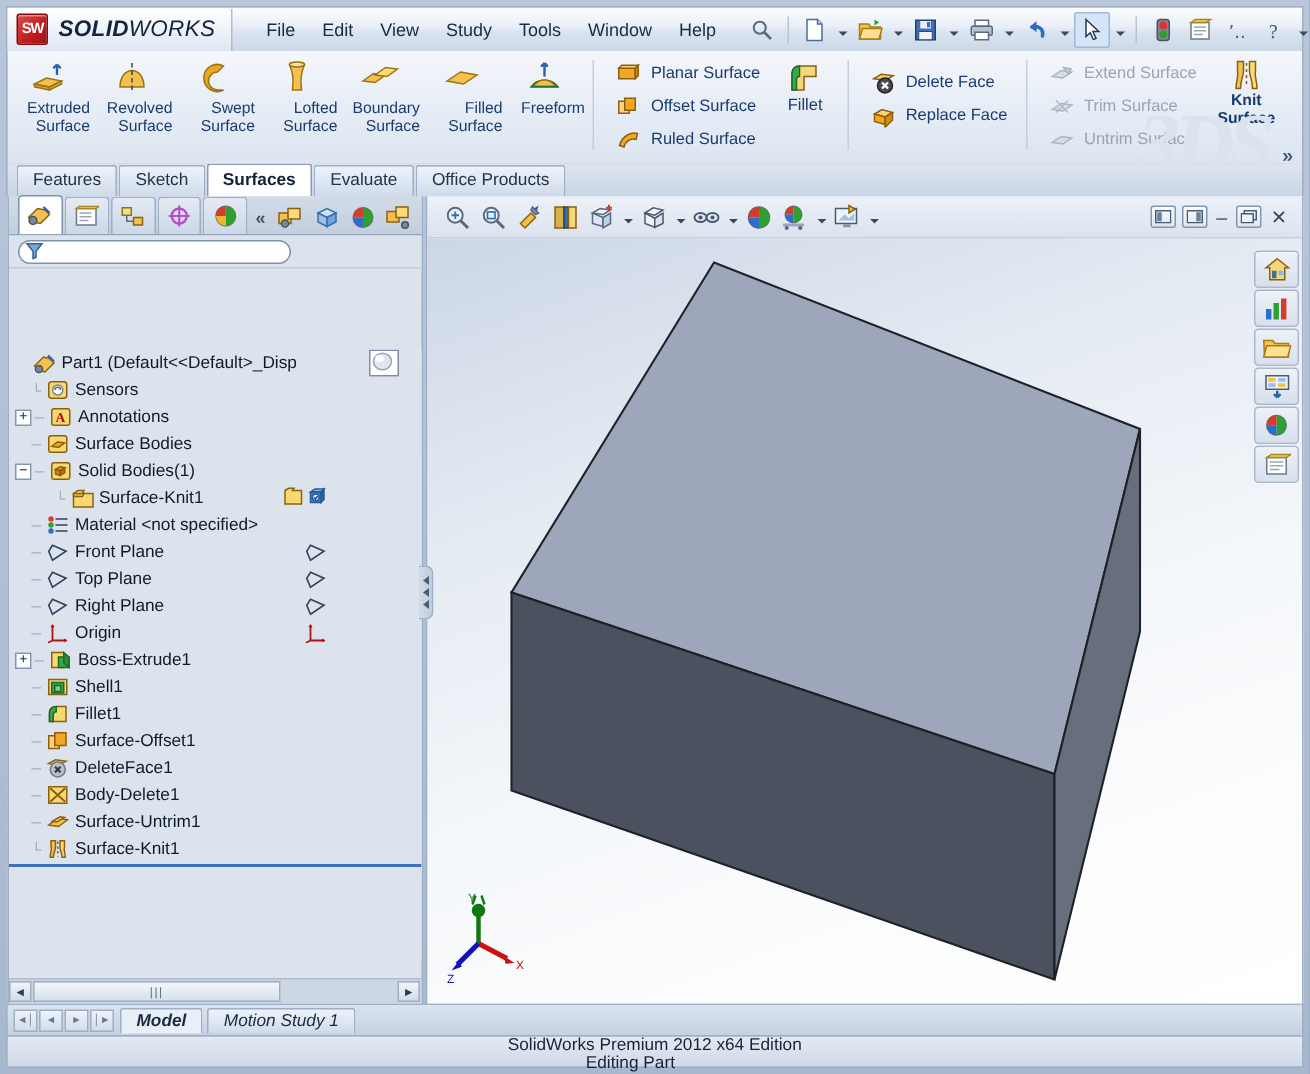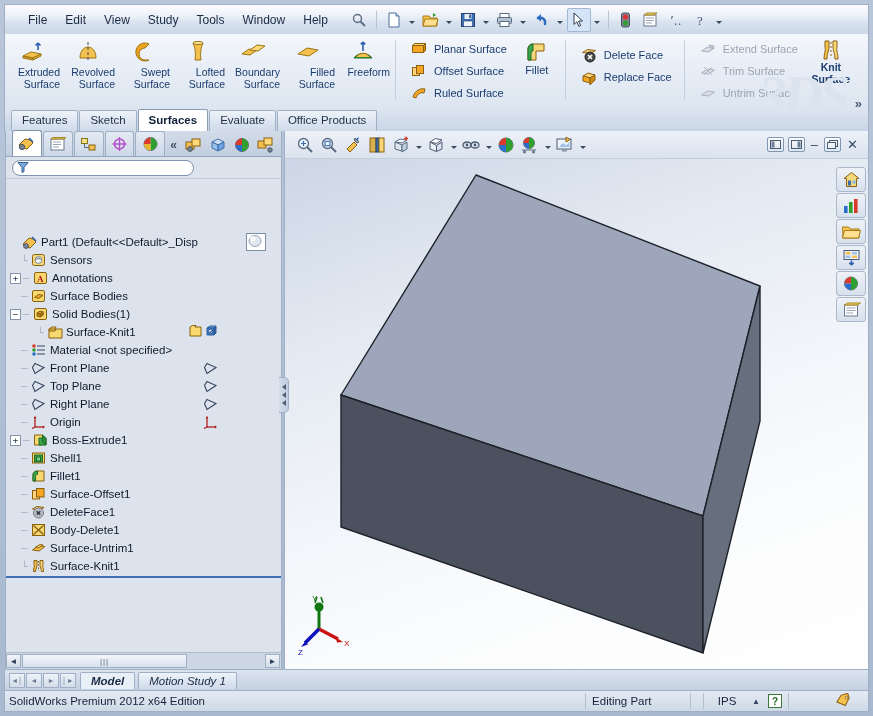--- a/index.html
+++ b/index.html
@@ -250,32 +250,36 @@
     height:17px;line-height:16px;padding:0 10px;margin-left:3px;font-size:11.5px;color:#1b2a44;
     background:linear-gradient(to bottom,#eef3f9,#cfdaea);
     border:1px solid #9fb0c6;border-bottom:none;border-radius:2px 2px 0 0;box-sizing:border-box;
   }
   .btab.active{background:#e9eff7;font-weight:bold;}
 
   .statusbar{
     position:absolute;left:4px;top:690px;width:865px;height:22px;
     background:linear-gradient(to bottom,#e4eaf3,#cfd9e7);
     border:1px solid #9fb0c6;box-sizing:border-box;
-    display:flex;align-items:center;font-size:11.5px;color:#16233a;padding:0 4px;
+    display:flex;align-items:center;font-size:11.5px;color:#16233a;padding:0 4px;flex-direction:column;
   }
   .sbsep{width:1px;height:16px;background:#b3bfd0;margin:0 6px;}
   .sbhelp{width:14px;height:14px;border:1px solid #3c7a3c;background:#fff;
     display:flex;align-items:center;justify-content:center;color:#1d6b1d;font-weight:bold;font-size:10px;box-sizing:border-box;}
 </style>
 </head>
 <body>
 
 <div id="app">
 
   <div class="titlebar">
+    <div class="sw-logo-box">
+      <div class="sw-cube">SW</div>
+      <div class="sw-word"><b>SOLID</b><span>WORKS</span></div>
+    </div>
 
     <div class="menubar">
       <div class="mi">File</div>
       <div class="mi">Edit</div>
       <div class="mi">View</div>
       <div class="mi">Study</div>
       <div class="mi">Tools</div>
       <div class="mi">Window</div>
       <div class="mi">Help</div>
     </div>

